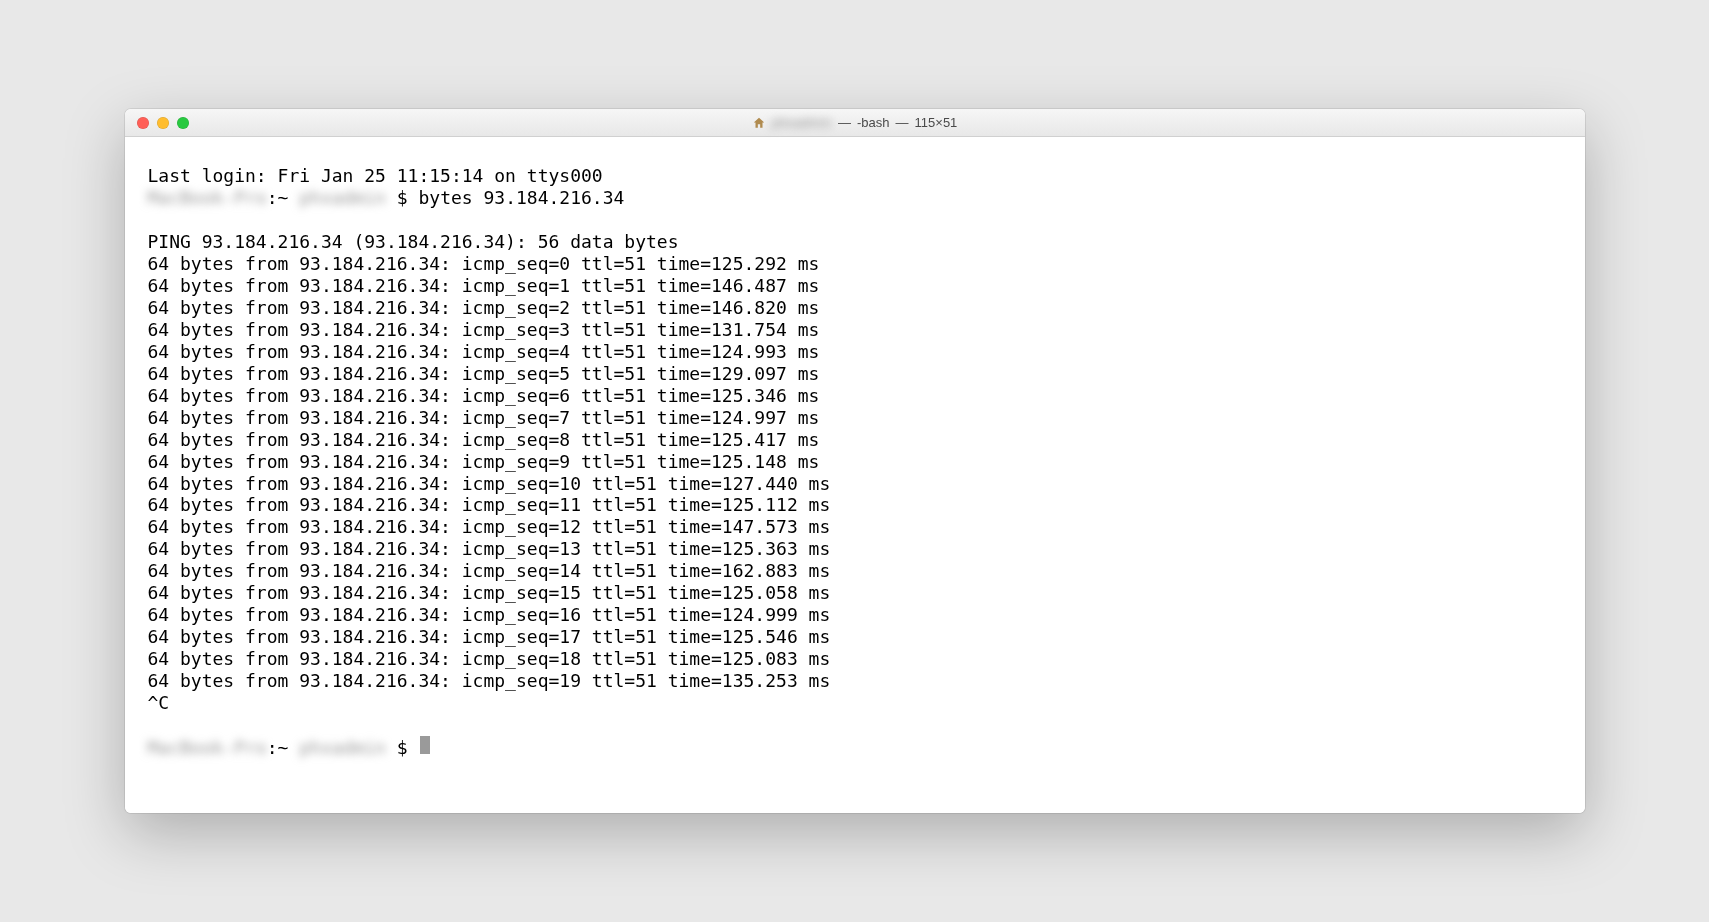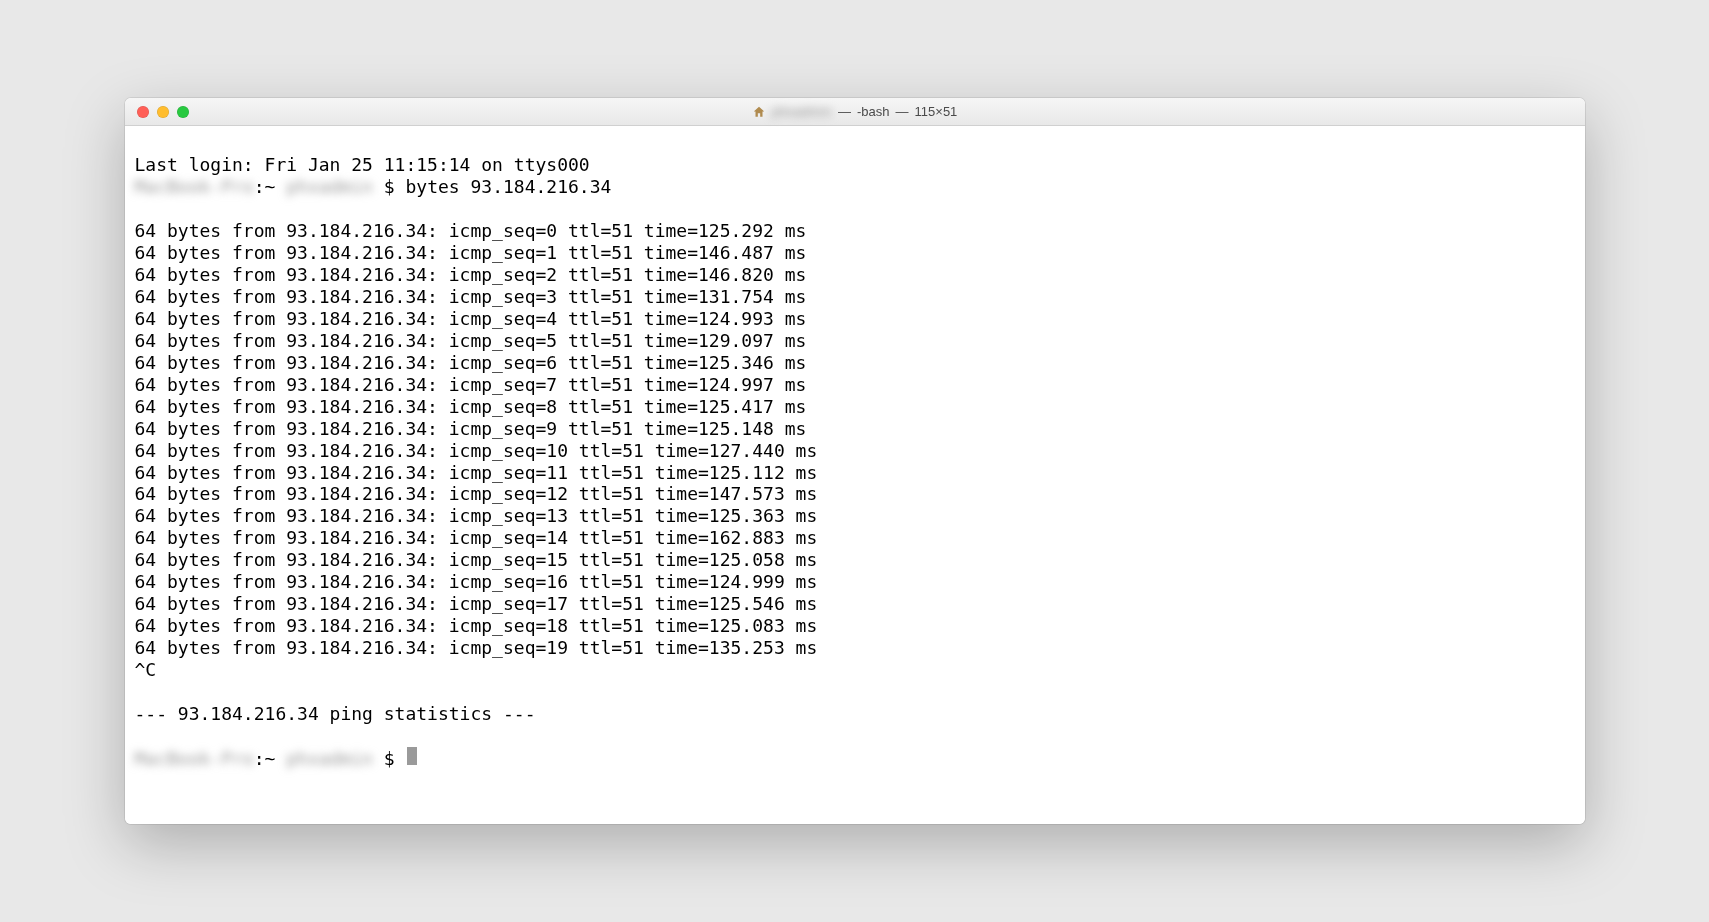--- a/index.html
+++ b/index.html
@@ -54,21 +54,21 @@
     .home-icon {
       width: 14px; height: 14px;
       display: inline-flex; align-items: center; justify-content: center;
     }
     .blur-user {
       filter: blur(4px);
       letter-spacing: 0.5px;
       color: #888;
     }
     .terminal {
-      padding: 6px 10px 10px 10px;
+      padding: 6px 10px 10px 23px;
       font-family: "Menlo", "Monaco", "Consolas", monospace;
       font-size: 18px;
       line-height: 1.22;
       color: #000;
       white-space: pre;
       background: #fff;
     }
     .prompt-line {
       display: flex;
       align-items: baseline;
@@ -106,37 +106,36 @@
       <span class="blur-user">phxadmin</span>
       <span> — </span>
       <span>-bash</span>
       <span> — </span>
       <span>115×51</span>
     </div>
   </div>
 
   <div class="terminal">
 <span class="line">Last login: Fri Jan 25 11:15:14 on ttys000</span><span class="prompt-line"><span class="blur-host">MacBook-Pro</span><span>:~ </span><span class="blur-host">phxadmin</span><span> </span><span>$ </span><span>bytes 93.184.216.34</span></span>
-<span id="replies">64 bytes from 93.184.216.34: icmp_seq=0 ttl=51 time=125.292 ms
+<span class="line">PING 93.184.216.34 (93.184.216.34): 56 data bytes</span><span id="replies">64 bytes from 93.184.216.34: icmp_seq=0 ttl=51 time=125.292 ms
 64 bytes from 93.184.216.34: icmp_seq=1 ttl=51 time=146.487 ms
 64 bytes from 93.184.216.34: icmp_seq=2 ttl=51 time=146.820 ms
 64 bytes from 93.184.216.34: icmp_seq=3 ttl=51 time=131.754 ms
 64 bytes from 93.184.216.34: icmp_seq=4 ttl=51 time=124.993 ms
 64 bytes from 93.184.216.34: icmp_seq=5 ttl=51 time=129.097 ms
 64 bytes from 93.184.216.34: icmp_seq=6 ttl=51 time=125.346 ms
 64 bytes from 93.184.216.34: icmp_seq=7 ttl=51 time=124.997 ms
 64 bytes from 93.184.216.34: icmp_seq=8 ttl=51 time=125.417 ms
 64 bytes from 93.184.216.34: icmp_seq=9 ttl=51 time=125.148 ms
 64 bytes from 93.184.216.34: icmp_seq=10 ttl=51 time=127.440 ms
 64 bytes from 93.184.216.34: icmp_seq=11 ttl=51 time=125.112 ms
 64 bytes from 93.184.216.34: icmp_seq=12 ttl=51 time=147.573 ms
 64 bytes from 93.184.216.34: icmp_seq=13 ttl=51 time=125.363 ms
 64 bytes from 93.184.216.34: icmp_seq=14 ttl=51 time=162.883 ms
 64 bytes from 93.184.216.34: icmp_seq=15 ttl=51 time=125.058 ms
 64 bytes from 93.184.216.34: icmp_seq=16 ttl=51 time=124.999 ms
 64 bytes from 93.184.216.34: icmp_seq=17 ttl=51 time=125.546 ms
 64 bytes from 93.184.216.34: icmp_seq=18 ttl=51 time=125.083 ms
 64 bytes from 93.184.216.34: icmp_seq=19 ttl=51 time=135.253 ms</span>
 <span class="line">^C</span>
-<span class="line">--- 93.184.216.34 ping statistics ---</span>
 <span class="prompt-line"><span class="blur-host">MacBook-Pro</span><span>:~ </span><span class="blur-host">phxadmin</span><span> </span><span>$ </span><span class="cursor"></span></span>
   </div>
 </div>
 
 </body></html>

